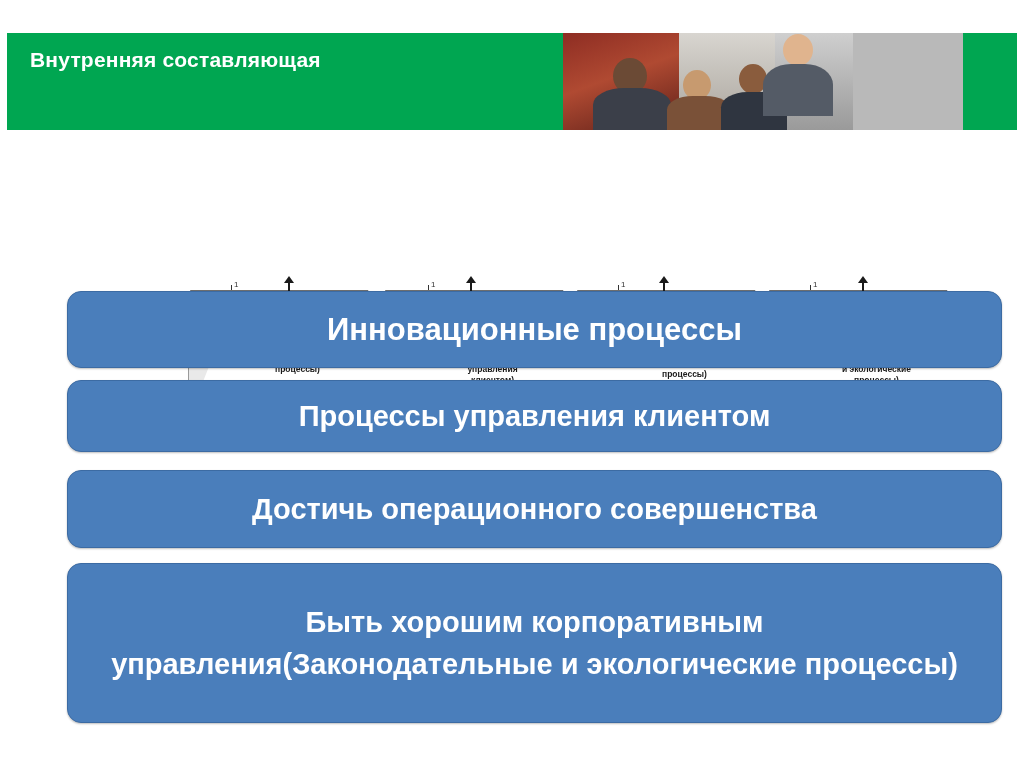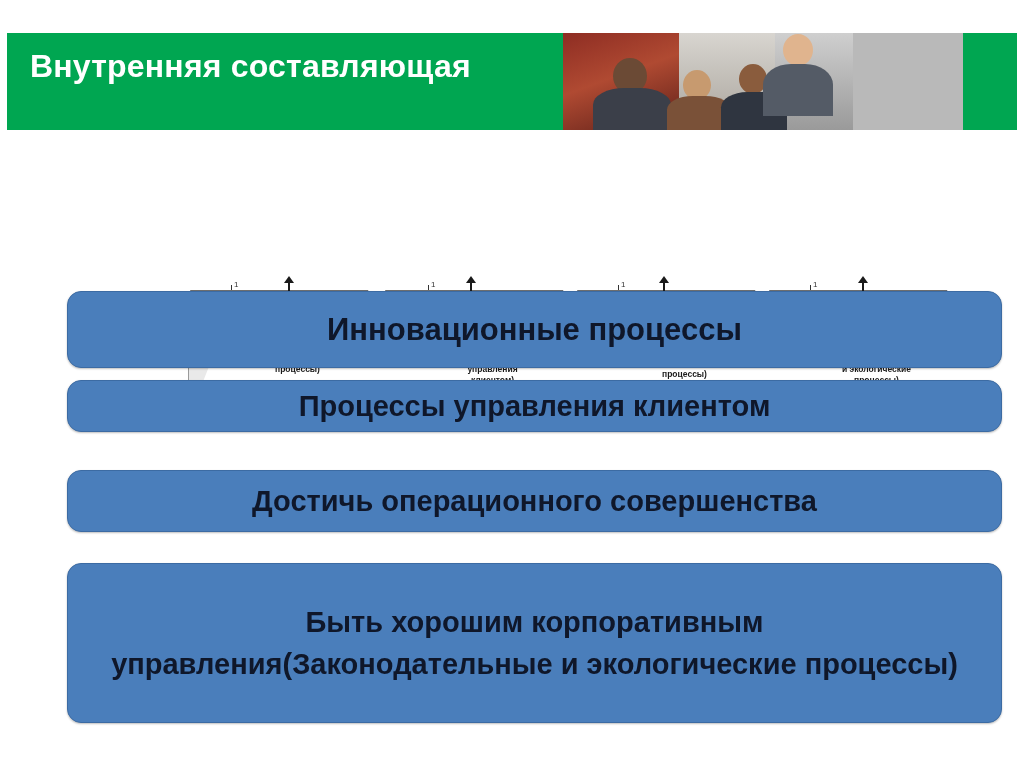--- a/index.html
+++ b/index.html
@@ -21,21 +21,21 @@
     left: 7px;
     top: 33px;
     width: 1010px;
     height: 97px;
     background: #00a651;
   }
   .header-title {
     position: absolute;
     left: 30px;
     top: 48px;
-    font-size: 32px;
+    font-size: 21px;
     font-weight: bold;
     color: #ffffff;
     letter-spacing: 0.2px;
     white-space: nowrap;
   }
   .header-photo {
     position: absolute;
     left: 563px;
     top: 33px;
     width: 290px;
@@ -164,33 +164,33 @@
   }
 
   
   .bar {
     position: absolute;
     left: 67px;
     width: 935px;
     background: #4a7ebb;
     border: 1px solid #3c6ba3;
     border-radius: 14px;
-    color: #0f172a;
+    color: #ffffff;
     display: flex;
     align-items: center;
     justify-content: center;
     text-align: center;
     font-weight: bold;
     box-shadow: 0 1px 2px rgba(0,0,0,0.25);
     padding: 8px 18px;
     box-sizing: border-box;
   }
   #bar1 { top: 291px; height: 77px; font-size: 31px; }
-  #bar2 { top: 380px; height: 52px; font-size: 29px; }
-  #bar3 { top: 470px; height: 62px; font-size: 29px; }
+  #bar2 { top: 380px; height: 72px; font-size: 29px; }
+  #bar3 { top: 470px; height: 78px; font-size: 29px; }
   #bar4 { top: 563px; height: 160px; font-size: 29px; line-height: 42px; }
 </style>
 </head>
 <body>
 
 <div class="header"></div>
 <div class="header-title">Внутренняя составляющая</div>
 
 <div class="header-photo">
   <div class="ph-left"></div>

